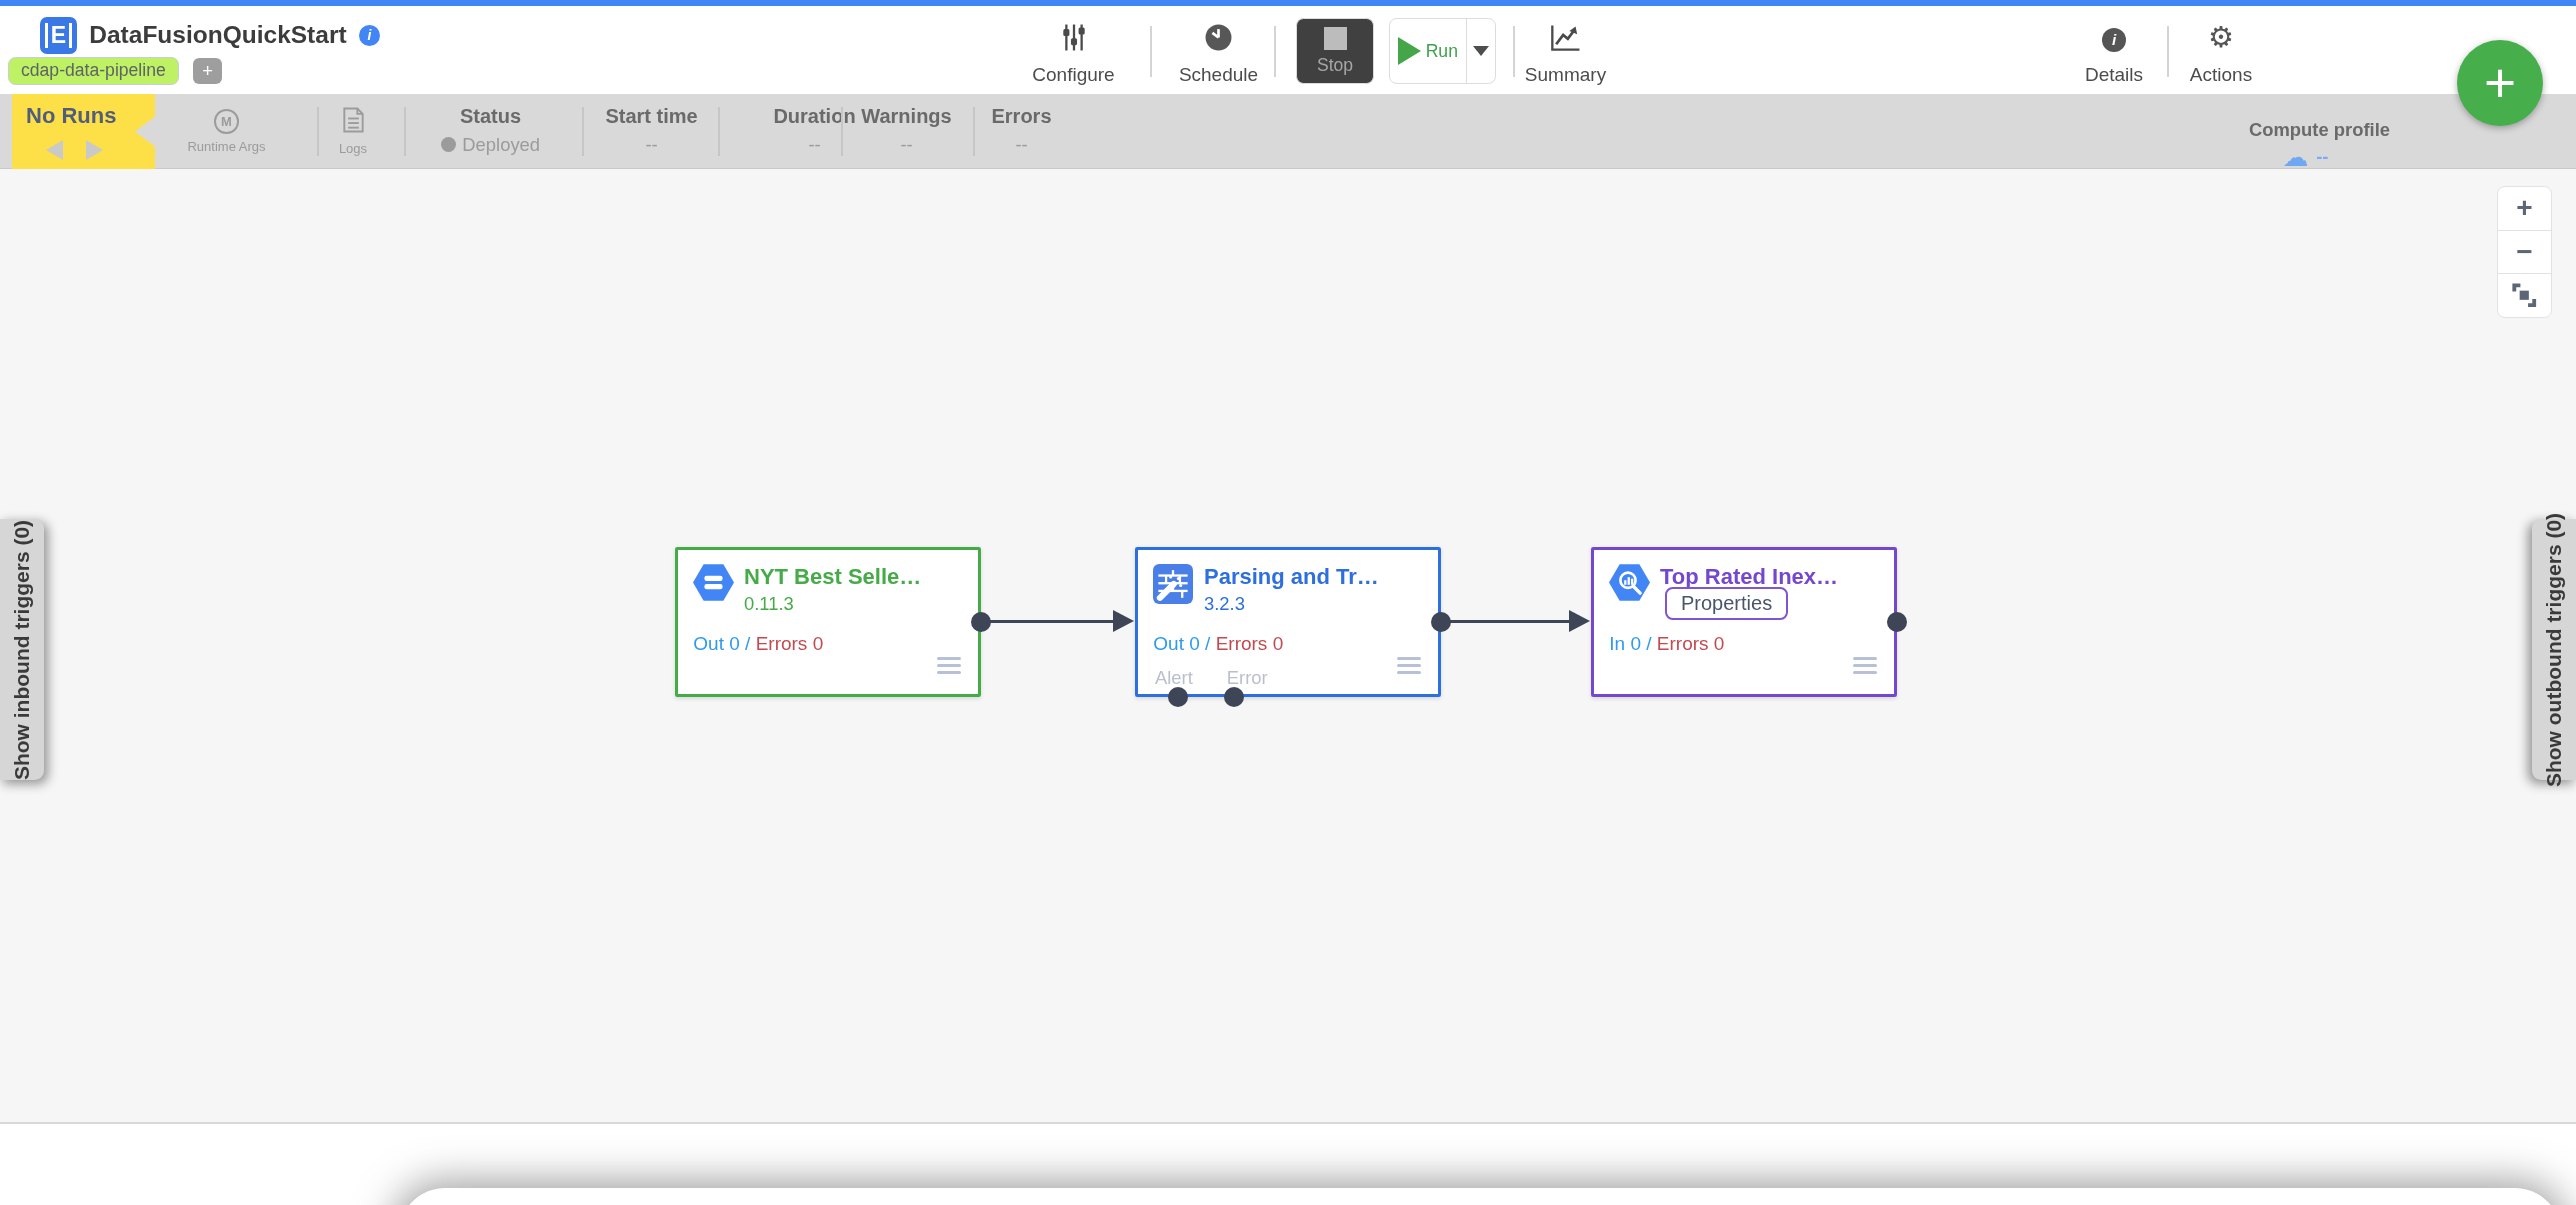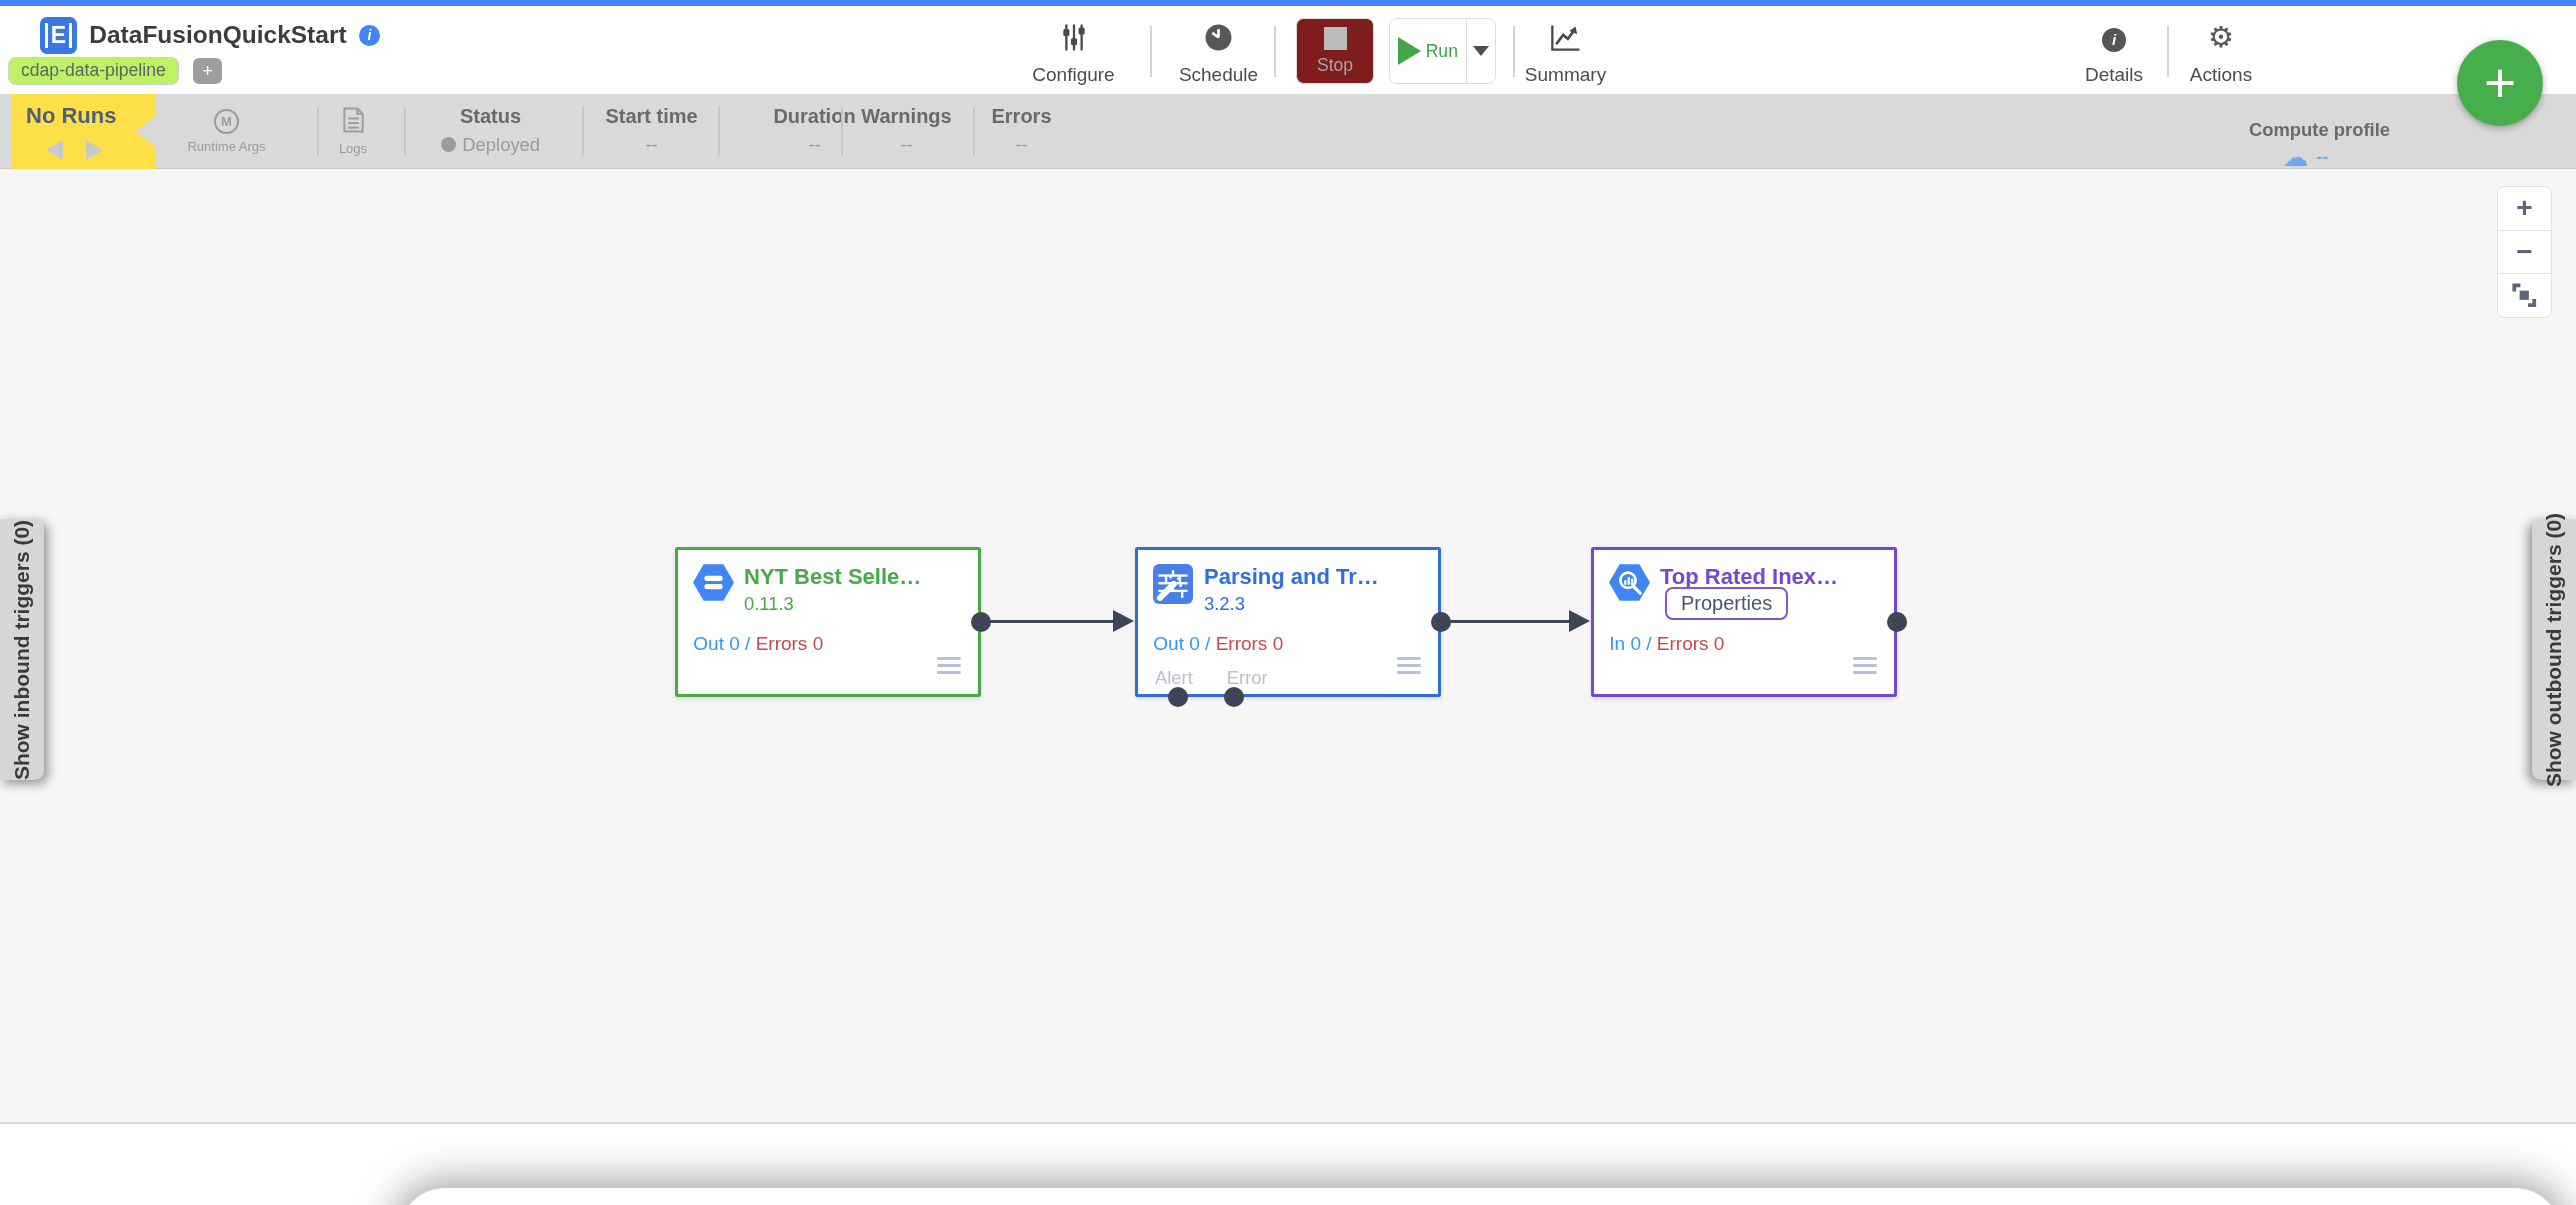--- a/index.html
+++ b/index.html
@@ -20,21 +20,21 @@
   .pipeline-title { font-size:24.5px; font-weight:bold; color:#3c3c3c; }
   .info-badge { width:21px; height:21px; border-radius:50%; background:#4285f4; color:#fff; font-size:14px; font-weight:bold; display:flex; align-items:center; justify-content:center; font-style:italic; }
   .tag-row { position:absolute; left:7.7px; top:51px; display:flex; align-items:center; gap:14px; }
   .tag-pill { border:1.5px solid #c9cdd6; border-radius:7.7px; padding:2.3px 12.3px; font-size:17.6px; color:#5f6368; background:#bef264; }
   .tag-add { width:29px; height:26px; background:#9e9e9e; border-radius:6.1px; color:#fff; font-size:18.4px; display:flex; align-items:center; justify-content:center; }
 
   .hdr-item { position:absolute; top:14px; height:66px; display:flex; flex-direction:column; align-items:center; justify-content:space-between; color:#4c4c4c; font-size:19px; cursor:default; }
   .hdr-item .ic { height:32px; display:flex; align-items:flex-end; justify-content:center; }
   .vdiv { position:absolute; top:20px; height:51px; width:1.5px; background:#d4d4d4; }
 
-  .stop-btn { position:absolute; left:1296px; top:12.3px; width:78px; height:66px; border:1.5px solid #dcdcdc; border-radius:7.7px; background:#7f1d1d; display:flex; flex-direction:column; align-items:center; justify-content:center; gap:4.6px; }
+  .stop-btn { position:absolute; left:1296px; top:12.3px; width:78px; height:66px; border:1.5px solid #dcdcdc; border-radius:7.7px; background:#404040; display:flex; flex-direction:column; align-items:center; justify-content:center; gap:4.6px; }
   .stop-square { width:23px; height:23px; background:#bcbcbc; }
   .stop-label { font-size:17.6px; color:#a6a6a6; }
   .run-group { position:absolute; left:1389px; top:12.3px; width:107px; height:66px; border:1.5px solid #dcdcdc; border-radius:7.7px; background:#fff; display:flex; overflow:hidden; }
   .run-main { width:77px; display:flex; flex-direction:row; align-items:center; justify-content:center; gap:4.6px; border-right:1.5px solid #dcdcdc; }
   .play-tri { width:0; height:0; border-top:14px solid transparent; border-bottom:14px solid transparent; border-left:23px solid #44a648; }
   .run-label { font-size:17.6px; color:#3fa34a; }
   .run-caret-cell { flex:1; display:flex; align-items:center; justify-content:center; }
   .caret-down { width:0; height:0; border-left:8.4px solid transparent; border-right:8.4px solid transparent; border-top:10.7px solid #4e4e4e; }
 
   .details-circle { width:24.5px; height:24.5px; border-radius:50%; background:#555; color:#fff; font-size:15.3px; font-weight:bold; font-style:italic; display:flex; align-items:center; justify-content:center; }

